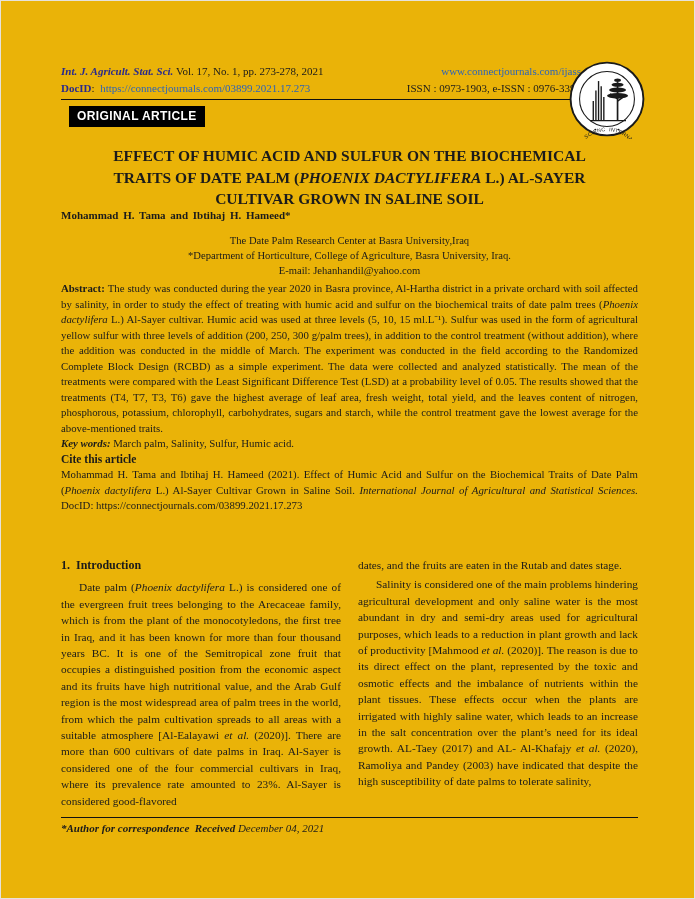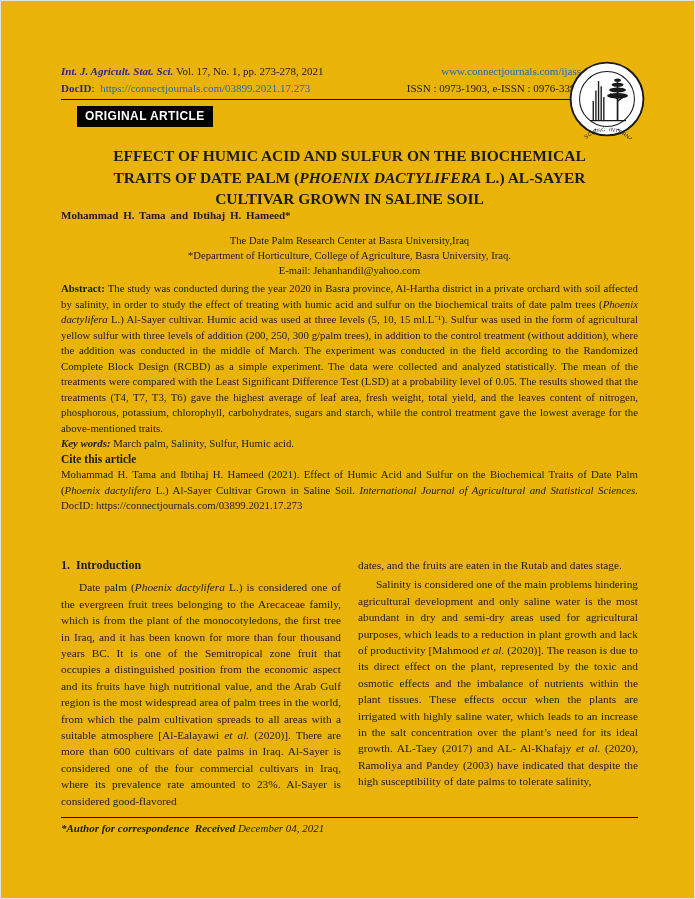--- a/index.html
+++ b/index.html
@@ -17,21 +17,21 @@
   .r-navy-bi{color:#2a2a8c;font-weight:700;font-style:italic}
 
   .header-row{
     position:absolute;top:62px;left:60px;width:520px;
     display:flex;justify-content:space-between;
     font-size:11px;line-height:16.5px;
   }
   .header-right{text-align:right;}
   .rule-top{position:absolute;top:98px;left:60px;width:577px;border-top:1.5px solid #111;}
   .badge{
-    position:absolute;top:105px;left:76px;
+    position:absolute;top:105px;left:68px;
     background:#000;color:#fff;
     font-family:"Liberation Sans", sans-serif;font-weight:700;font-size:12px;
     padding:3px 8px 4px 8px;letter-spacing:0.4px;
   }
   .seal{position:absolute;top:58px;left:568px;width:76px;height:80px;}
 
   .title{
     position:absolute;top:134px;left:60px;width:577px;
     text-align:center;font-weight:700;font-size:15.5px;line-height:21.5px;
     white-space:pre-line;

